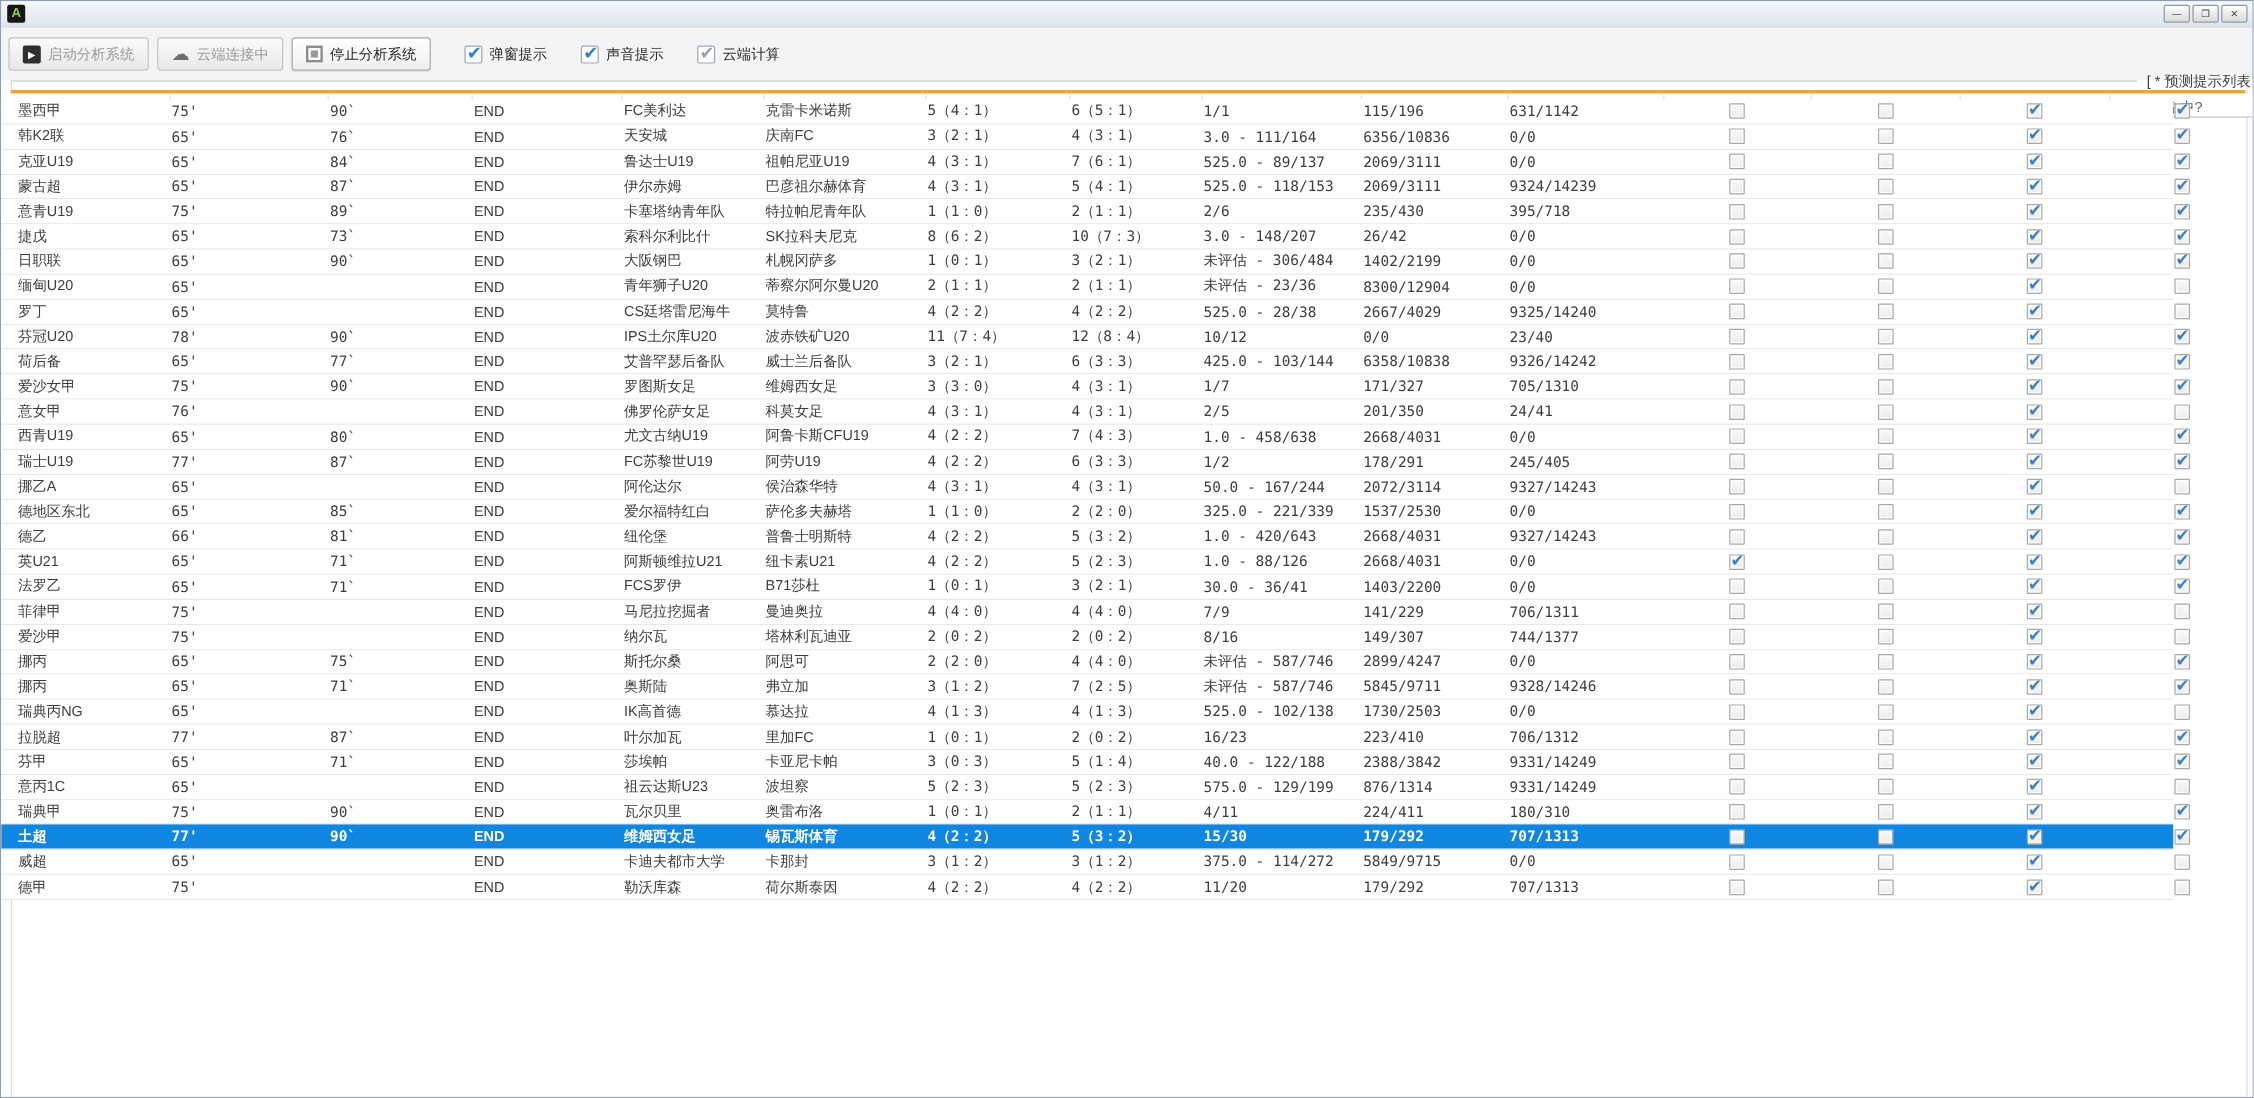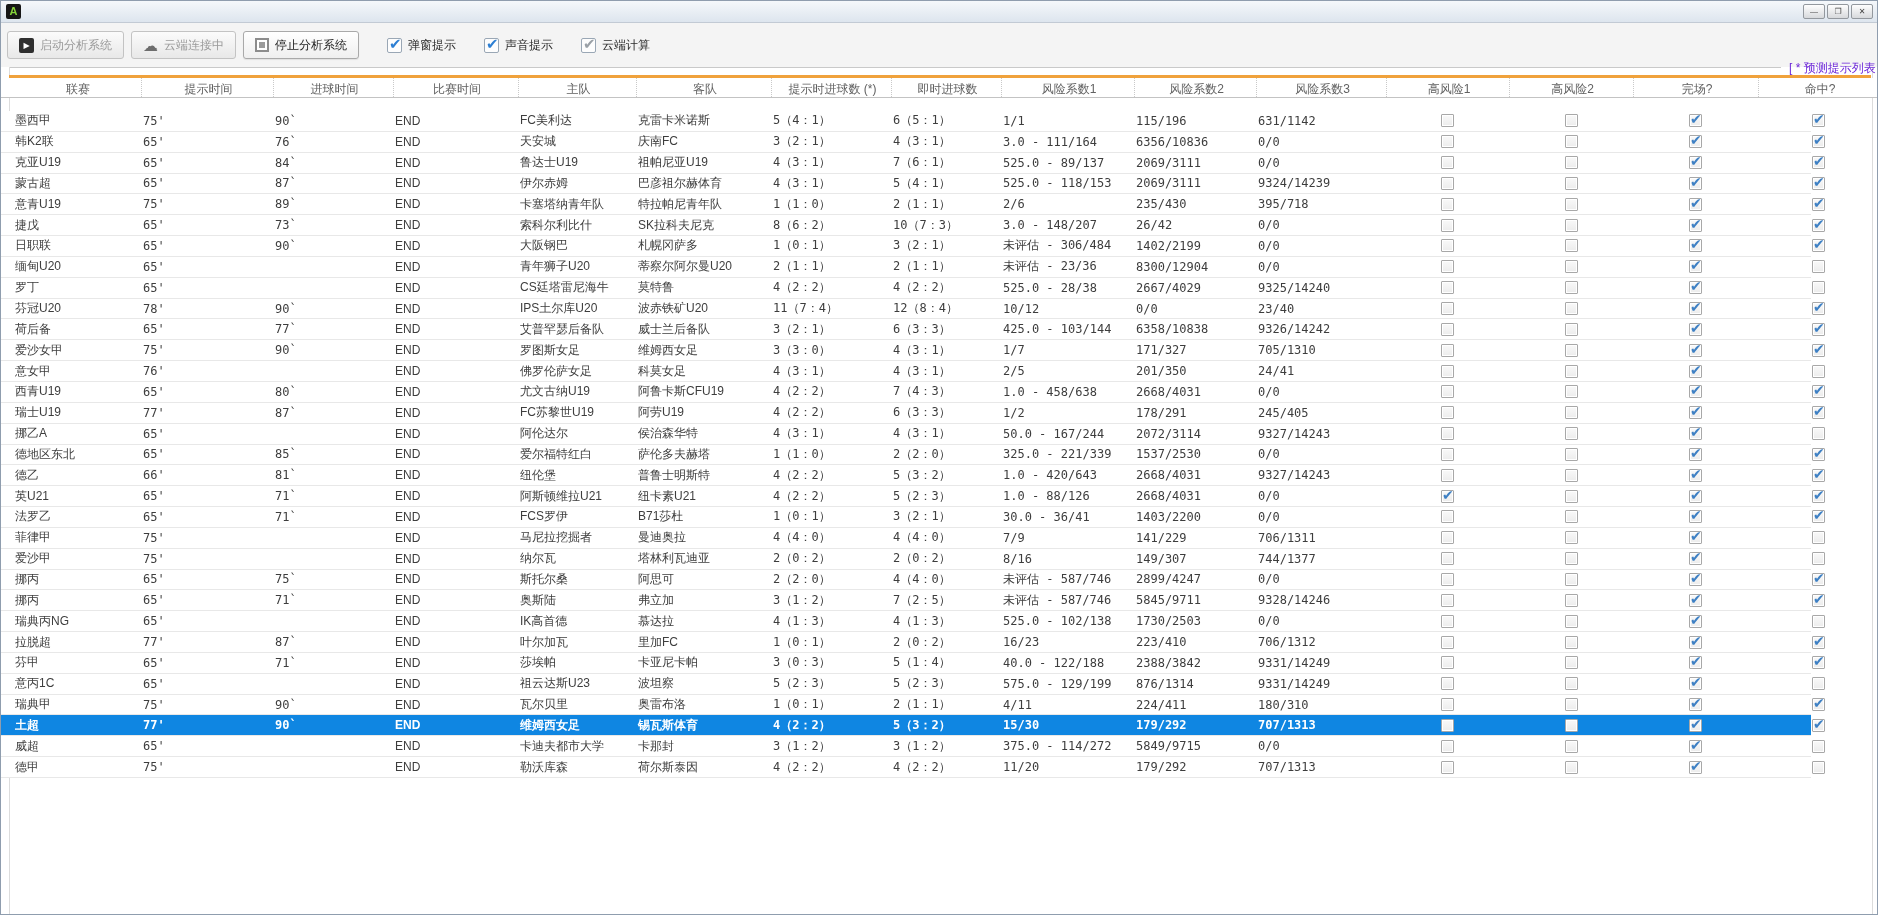--- a/index.html
+++ b/index.html
@@ -44,28 +44,28 @@
   .ico-stop{width:14px;height:14px;border:2px solid #8c8c8c;background:#fff;display:flex;align-items:center;justify-content:center;flex:none;}
   .ico-stop i{display:block;width:6px;height:6px;background:#9b9b9b;}
   .tb-check{display:flex;align-items:center;gap:6px;margin-left:28px;color:#2c2c2c;cursor:default;}
   .tb-cb{position:relative;width:15px;height:15px;border:1px solid #9aa7b5;border-radius:2px;background:#fdfdfd;flex:none;}
   .tb-cb.on::after{content:"✔";position:absolute;left:1px;top:-4px;font-size:15px;color:#2d7fd3;}
   .tb-cb.on.dim::after{color:#9aa0a6;}
   
   .panel{position:absolute;left:0;top:66px;width:1878px;height:849px;background:#fff;}
   .panel-top-line{position:absolute;left:8px;top:0;width:1772px;border-top:1px solid #c9c9c9;}
   .panel-side{position:absolute;top:0;bottom:0;width:0;border-left:1px solid #dcdcdc;}
-  .panel-label{position:absolute;left:1788px;top:-7px;color:#6d28d9;white-space:nowrap;}
+  .panel-label{position:absolute;left:1788px;top:-7px;color:#404040;white-space:nowrap;}
   .accent-bar{position:absolute;left:8px;top:8px;width:1862px;height:3px;background:#F0A23C;}
   
   .grid{display:grid;grid-template-columns:128px 132px 120px 125px 118px 135px 120px 110px 133px 122px 130px 123px 124px 125px 121px;padding-left:12px;}
   .thead{position:absolute;left:0;top:11px;width:1878px;height:20px;border-bottom:1px solid #c3c3c3;background:#fff;text-align:center;}
   .hcell{color:#616161;padding:3px 0 0 2px;white-space:nowrap;overflow:hidden;}
   .hcell.sep{border-left:1px dotted #c9c9c9;}
-  .rows{position:absolute;left:0;top:44px;width:1810px;}
+  .rows{position:absolute;left:0;top:16px;width:1810px;}
   .row{height:20.85px;border-bottom:1px solid #e8e8e8;align-items:center;background:#fff;}
   .row.hl{background:#0f86e2;color:#fff;font-weight:bold;}
   .cell{padding-left:2px;white-space:nowrap;overflow:hidden;color:#3d3d3d;}
   .row.hl .cell{color:#fff;}
   .num{font-family:"DejaVu Sans Mono","Liberation Sans",monospace;font-size:12px;}
   .cbcell{display:flex;align-items:center;justify-content:center;height:100%;}
   .cb{position:relative;width:13px;height:13px;border:1px solid #a8a8a8;border-radius:1px;background:linear-gradient(#f9f9f9,#ececec);box-shadow:inset 0 0 0 1px #fff;}
   .cb.on::after{content:"✔";position:absolute;left:0;top:-4px;font-size:14px;color:#3e80c4;}
 </style>
 </head>

